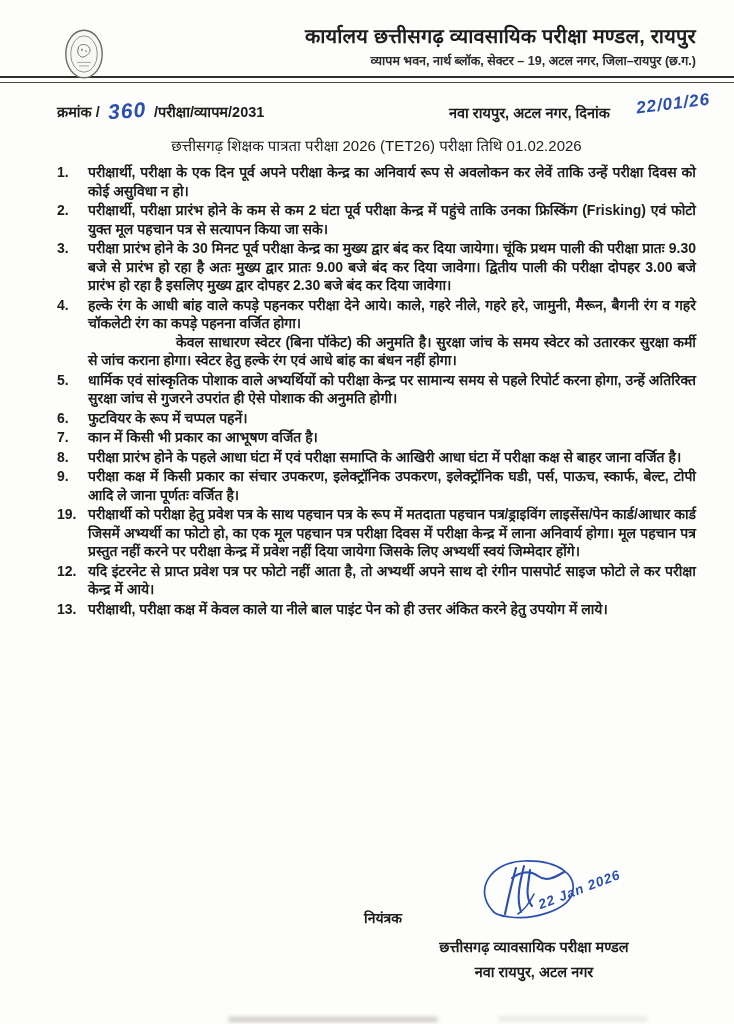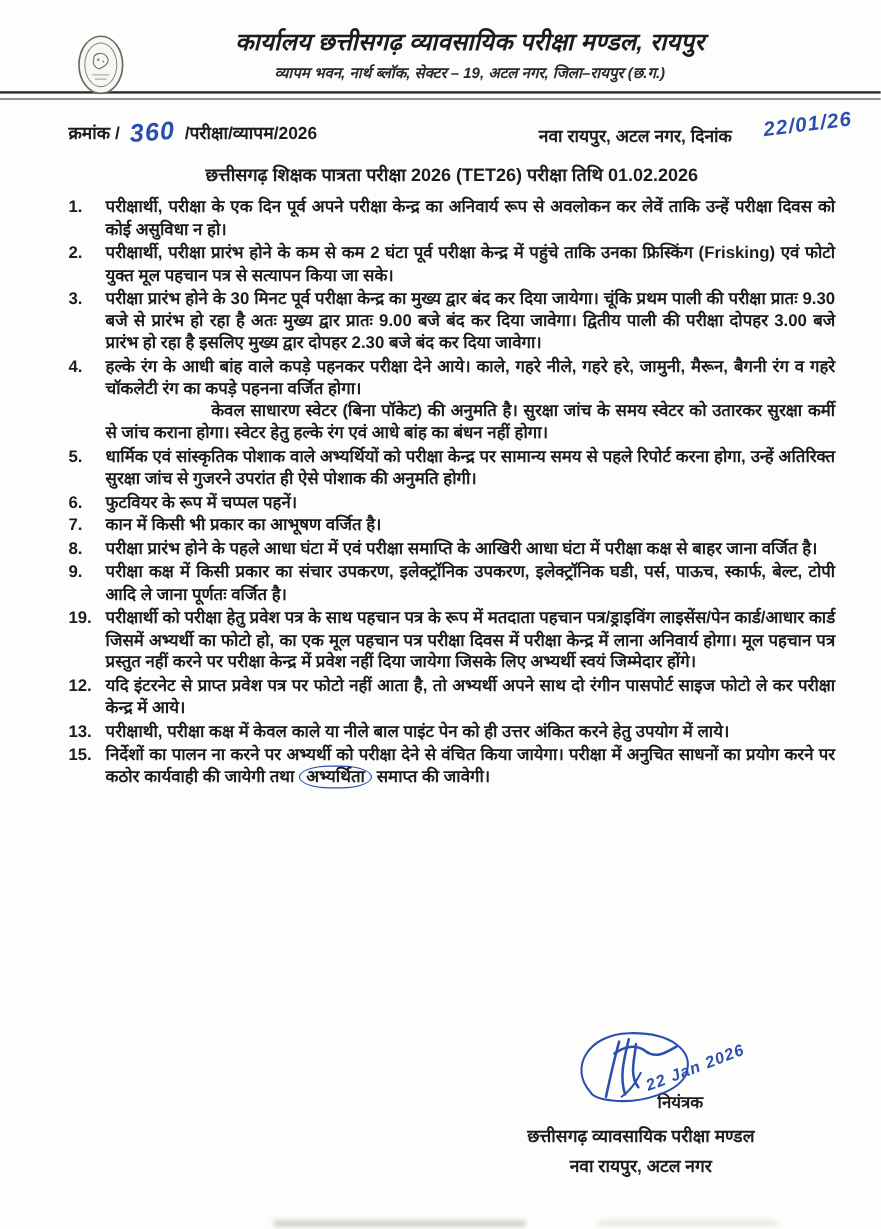--- a/index.html
+++ b/index.html
@@ -5,53 +5,53 @@
   html,body{margin:0;padding:0;}
   body{
     width:734px;height:1024px;overflow:hidden;position:relative;
     background:#fdfdfb;
     font-family:"Liberation Sans","DejaVu Sans",sans-serif;
     color:#1c1c1c;
   }
   .page{position:absolute;inset:0;padding:24px 38px 0 57px;box-sizing:border-box;}
 
   
-  .header{position:relative;text-align:center;padding-left:30px;font-style:italic;}
+  .header{position:relative;text-align:right;padding-left:30px;}
   .logo{position:absolute;left:6px;top:2px;width:42px;height:56px;}
   .org-name{font-size:20px;font-weight:700;letter-spacing:.2px;line-height:1.25;}
   .org-address{font-size:12.5px;font-weight:700;margin-top:3px;color:#2a2a2a;}
   .org-phone{font-size:11.5px;font-weight:700;margin-top:3px;color:#2a2a2a;}
   .rule{margin:7px -38px 0 -57px;height:4px;border-top:2.5px solid #2e2e2e;border-bottom:1px solid #4a4a4a;}
 
   
   .serial-row{display:flex;justify-content:space-between;align-items:flex-end;margin-top:9px;height:30px;}
   .serial-left,.serial-right{font-size:14.5px;font-weight:700;white-space:nowrap;}
   .hand{color:#2b4fb0;font-style:italic;}
   .hand-serial{font-size:21px;font-weight:700;letter-spacing:1px;display:inline-block;transform:rotate(-4deg) translateY(1px);padding:0 4px;}
   .serial-right{position:relative;padding-right:86px;}
   .hand-date-top{position:absolute;right:-14px;top:-8px;font-size:17px;font-weight:700;letter-spacing:1px;display:inline-block;transform:rotate(-7deg);}
 
   
   .title-block{text-align:center;margin-top:13px;}
-  .title-line1{font-size:15px;font-weight:700;text-align:center;}
+  .title-line1{font-size:15px;font-weight:400;text-align:center;}
   .title-line2{font-size:15px;font-weight:700;text-decoration:underline;margin-top:3px;}
 
   
   .list{margin-top:8px;}
   .item{display:flex;margin-bottom:1px;}
   .num{flex:0 0 31px;font-size:14px;font-weight:700;line-height:18.5px;}
   .txt{flex:1;font-size:14px;font-weight:700;line-height:18.5px;text-align:justify;}
   .txt .para2{text-indent:88px;}
   .circled{border:1.6px solid #2b4fb0;border-radius:50%/60%;padding:0 5px 1px 5px;}
 
   
   .sig-block{position:absolute;right:30px;top:852px;width:340px;text-align:center;}
   .sig-scribble{position:absolute;left:108px;top:2px;width:150px;height:78px;}
   .sig-date{position:absolute;left:172px;top:30px;font-size:13.5px;font-weight:700;color:#2b4fb0;font-style:italic;letter-spacing:1px;transform:rotate(-21deg);white-space:nowrap;}
-  .sig-designation{margin-top:56px;font-size:14px;font-weight:700;text-align:right;padding-right:118px;}
+  .sig-designation{margin-top:56px;font-size:14px;font-weight:700;text-align:left;padding-right:118px;}
   .sig-org{margin-top:9px;font-size:14.5px;font-weight:700;}
   .sig-place{margin-top:5px;font-size:14.5px;font-weight:700;}
 
   
   .bottom-shadow{position:absolute;left:228px;bottom:2px;width:210px;height:5px;background:#b3afa8;filter:blur(2px);opacity:.65;border-radius:3px;}
   .bottom-shadow2{position:absolute;left:498px;bottom:3px;width:150px;height:4px;background:#c8c4bd;filter:blur(2px);opacity:.45;border-radius:3px;}
 </style>
 </head>
 <body>
 
@@ -69,21 +69,21 @@
     <div class="org-name">कार्यालय छत्तीसगढ़ व्यावसायिक परीक्षा मण्डल, रायपुर</div>
     <div class="org-address">व्यापम भवन, नार्थ ब्लॉक, सेक्टर – 19, अटल नगर, जिला–रायपुर (छ.ग.)</div>
   </div>
   <div class="rule"></div>
 
   <div class="serial-row">
     <div class="serial-left">
       <span>क्रमांक</span>
       <span>/</span>
       <span class="hand hand-serial">360</span>
-      <span>/परीक्षा/व्यापम/2026</span>
+      <span>/परीक्षा/व्यापम/2031</span>
     </div>
     <div class="serial-right">
       <span>नवा रायपुर, अटल नगर, दिनांक</span>
       <span class="hand hand-date-top">22/01/26</span>
     </div>
   </div>
 
   <div class="title-block">
     <div class="title-line1">छत्तीसगढ़ शिक्षक पात्रता परीक्षा 2026 (TET26) परीक्षा तिथि 01.02.2026</div>
   </div>
@@ -148,24 +148,20 @@
       <span class="num">12.</span>
       <div class="txt">यदि इंटरनेट से प्राप्त प्रवेश पत्र पर फोटो नहीं आता है, तो अभ्यर्थी अपने साथ दो रंगीन पासपोर्ट साइज फोटो ले कर परीक्षा केन्द्र में आये।</div>
     </div>
 
     <div class="item">
       <span class="num">13.</span>
       <div class="txt">परीक्षाथी, परीक्षा कक्ष में केवल काले या नीले बाल पाइंट पेन को ही उत्तर अंकित करने हेतु उपयोग में लाये।</div>
     </div>
 
 
-    <div class="item">
-      <span class="num">15.</span>
-      <div class="txt"><span>निर्देशों का पालन ना करने पर अभ्यर्थी को परीक्षा देने से वंचित किया जायेगा। परीक्षा में अनुचित साधनों का प्रयोग करने पर कठोर कार्यवाही की जायेगी तथा </span><span class="circled">अभ्यर्थिता</span><span> समाप्त की जावेगी।</span></div>
-    </div>
 
   </div>
 </div>
 
 <div class="sig-block">
   <svg class="sig-scribble" viewBox="0 0 150 78">
     <g fill="none" stroke="#2b4fb0" stroke-width="2.1" stroke-linecap="round">
       <path d="M20 56 C 2 36, 18 8, 52 7 C 88 6, 106 22, 100 40 C 95 56, 62 66, 38 63 C 28 62, 22 60, 20 56 Z" stroke-width="1.7"></path>
       <path d="M44 14 C 40 28, 36 46, 33 60"></path>
       <path d="M52 12 C 48 28, 44 44, 49 58"></path>

